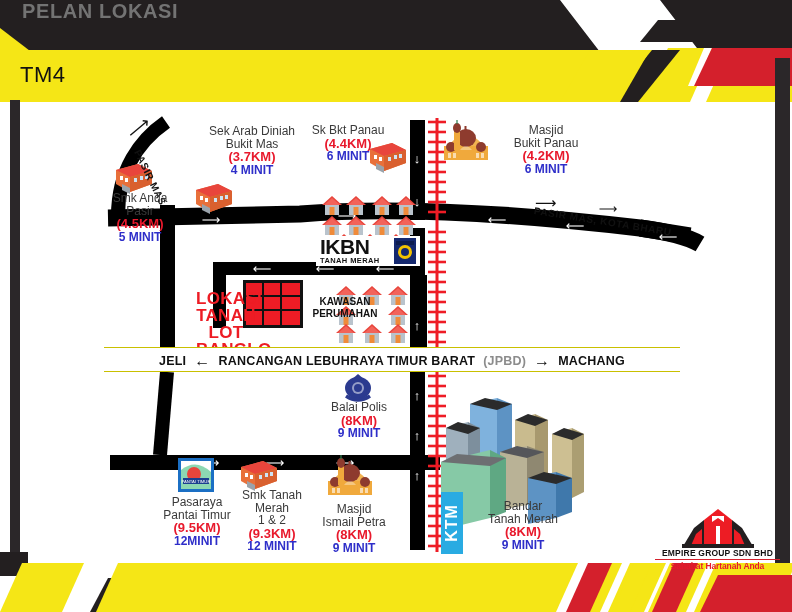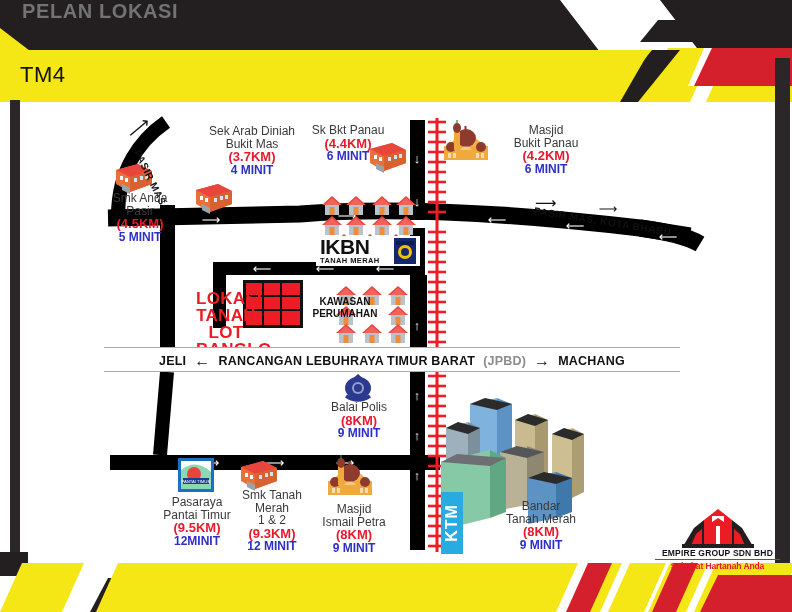--- a/index.html
+++ b/index.html
@@ -411,21 +411,21 @@
     <div class="mn">12 MINIT</div>
   </div>
 
   <div class="poi" style="left:315px; top:503px; width:78px;">
     <div class="nm">Masjid</div>
     <div class="nm">Ismail Petra</div>
     <div class="km">(8KM)</div>
     <div class="mn">9 MINIT</div>
   </div>
 
-  <div class="poi" style="left:486px; top:500px; width:110px;">
+  <div class="poi" style="left:468px; top:500px; width:110px;">
     <div class="nm">Bandar</div>
     <div class="nm">Tanah Merah</div>
     <div class="km">(8KM)</div>
     <div class="mn">9 MINIT</div>
   </div>
 
   <div class="big-red" style="left:196px; top:290px; width:60px;">
     <div>LOKASI</div>
     <div>TANAH</div>
     <div>LOT</div>

